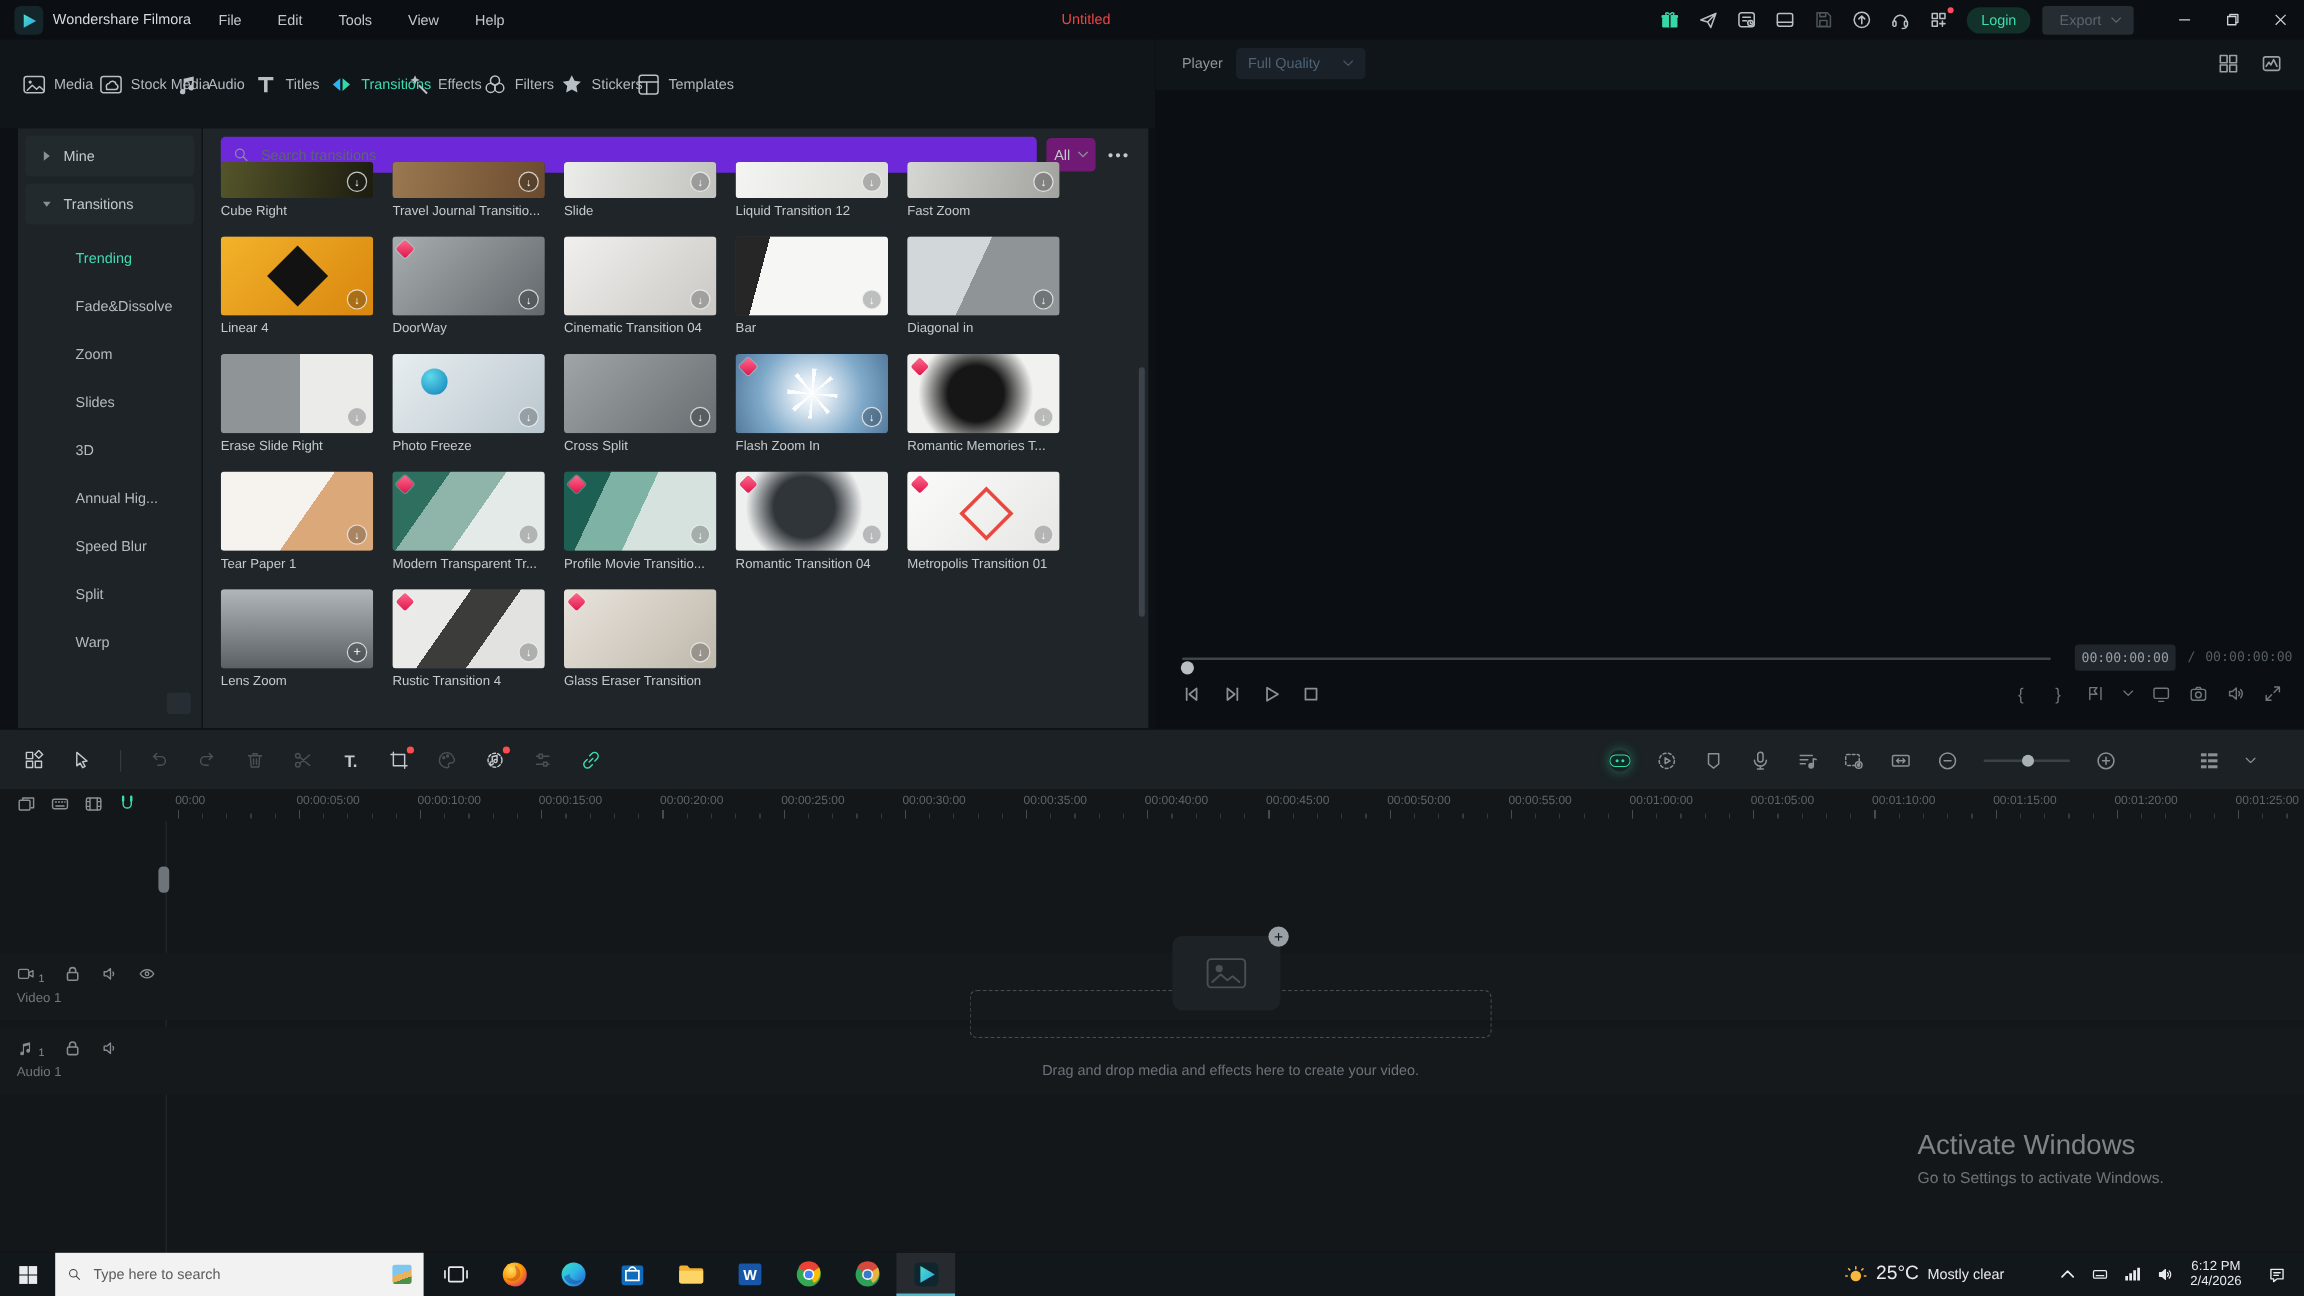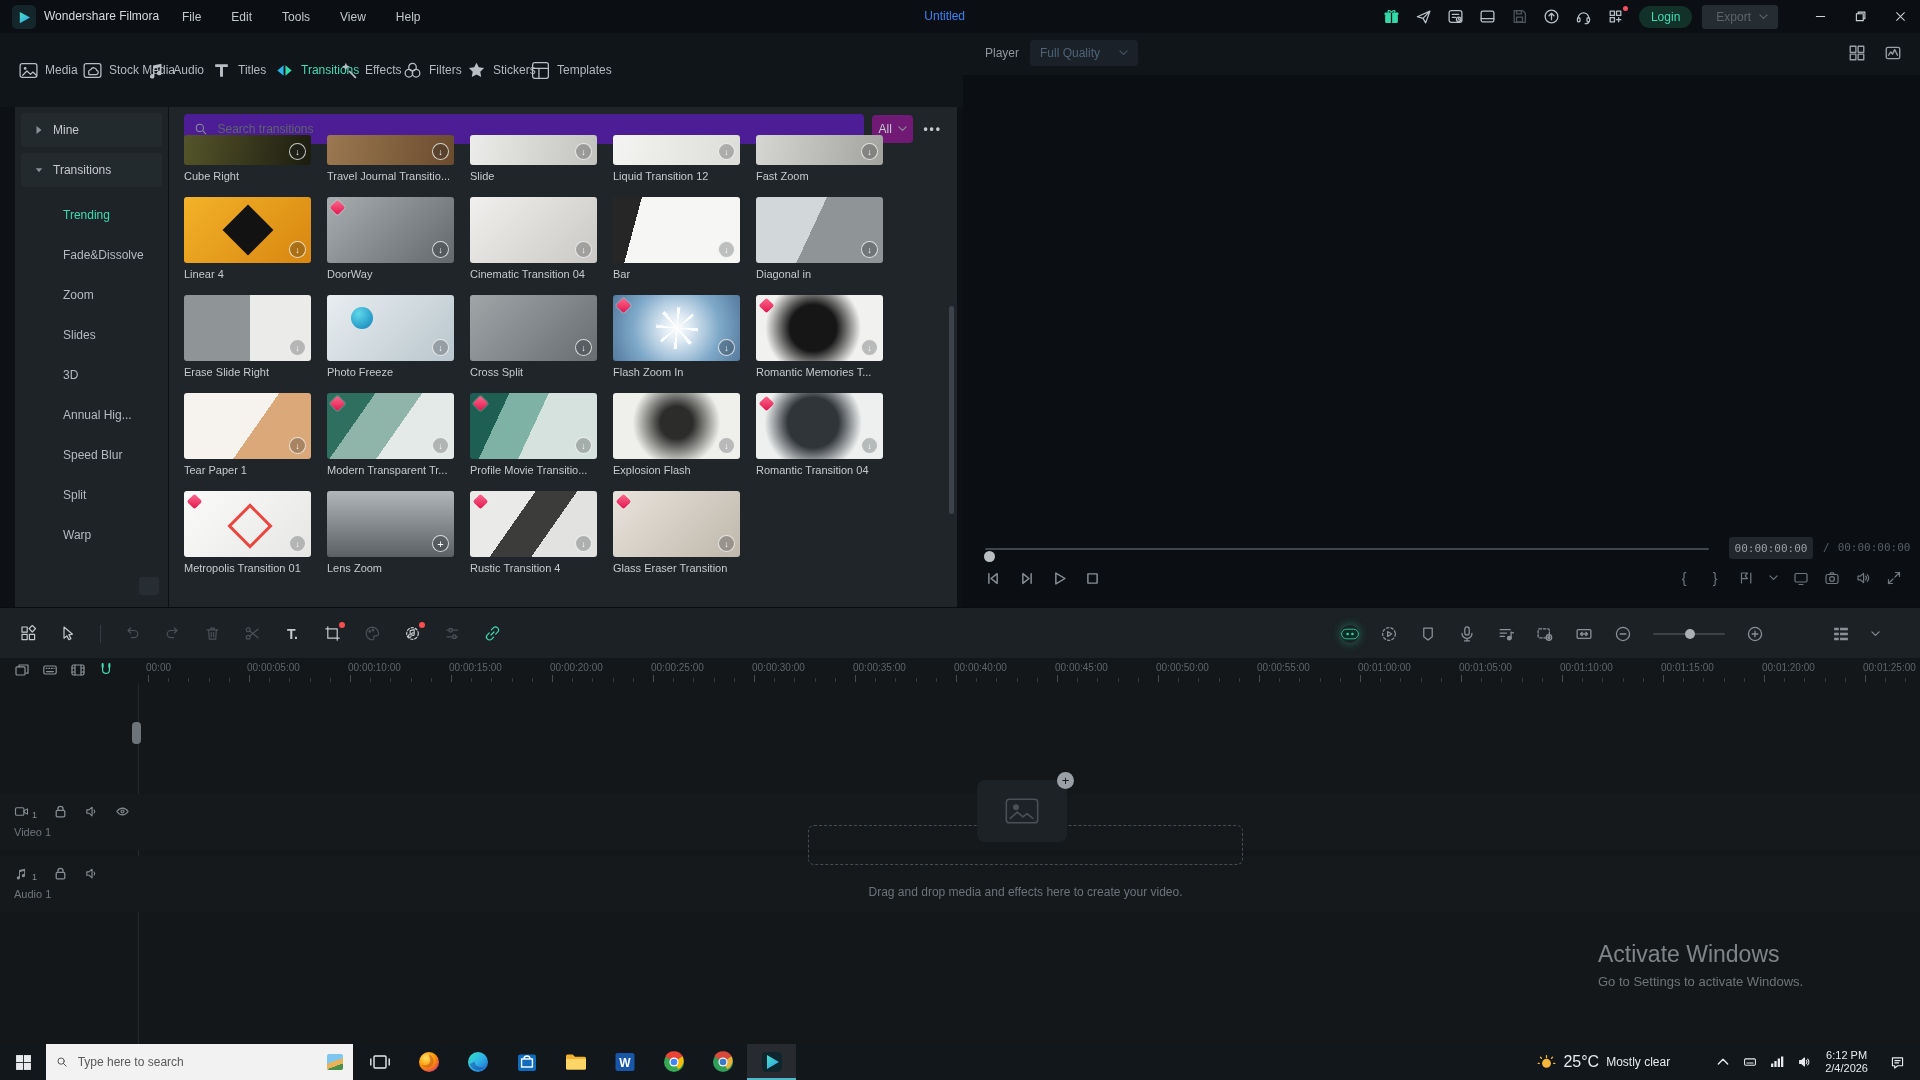--- a/index.html
+++ b/index.html
@@ -8,21 +8,21 @@
   .icon{display:inline-flex;align-items:center;justify-content:center;line-height:1;}
   .icon svg{display:block;}
 
   
   .titlebar{position:absolute;left:0;top:0;width:1920px;height:33px;background:#0b0f13;display:flex;align-items:center;}
   .logo{position:absolute;left:12px;top:5px;width:24px;height:24px;background:#15262b;border-radius:5px;display:flex;align-items:center;justify-content:center;}
   .logo svg{width:15px;height:15px;}
   .app-name{position:absolute;left:44px;top:9px;color:#d6dadd;font-size:12px;}
   .menus{position:absolute;left:182px;top:0;height:33px;display:flex;align-items:center;gap:30px;}
   .menu-item{color:#c3c8cc;font-size:12px;cursor:default;}
-  .proj-title{position:absolute;left:845px;top:9px;width:120px;text-align:right;color:#3b82f6;font-size:12px;}
+  .proj-title{position:absolute;left:845px;top:9px;width:120px;text-align:center;color:#ef4444;font-size:12px;}
   .tb-right{position:absolute;right:0;top:0;height:33px;display:flex;align-items:center;}
   .tb-icons{display:flex;align-items:center;gap:14px;margin-right:14px;}
   .tb-icon{width:18px;height:18px;color:#b9c0c5;position:relative;}
   .tb-icon svg{width:17px;height:17px;}
   .tb-icon[data-name="save-icon"]{color:#4d555b;}
   .tb-icon[data-name="apps-grid-icon"]::after{content:"";position:absolute;top:-2px;right:-3px;width:5px;height:5px;border-radius:50%;background:#ff4d61;}
   .login-btn{height:22px;padding:0 12px;border-radius:11px;background:#123229;color:#3fdbb1;display:flex;align-items:center;font-size:12px;margin-right:10px;}
   .export-btn{height:24px;padding:0 10px 0 14px;border-radius:3px;background:#262d32;color:#5c646b;display:flex;align-items:center;gap:8px;font-size:12px;margin-right:22px;}
   .win-ctl{display:flex;align-items:center;}
   .win-btn{width:40px;height:33px;display:flex;align-items:center;justify-content:center;color:#cfd4d8;font-size:13px;}
@@ -41,21 +41,21 @@
   .side-group{height:34px;display:flex;align-items:center;gap:10px;padding-left:14px;background:#232a2e;margin:6px 6px 0 6px;border-radius:4px;color:#c3c9cd;}
   .side-group .icon{width:8px;color:#8a9196;}
   .side-items{margin-top:8px;}
   .side-item{height:40px;display:flex;align-items:center;padding-left:48px;color:#b4bbc0;font-size:12px;white-space:nowrap;}
   .side-item.selected{color:#3fdbb1;}
   .collapse-btn{position:absolute;left:124px;top:470px;width:20px;height:18px;background:#272e33;border-radius:3px;color:#9aa1a6;display:flex;align-items:center;justify-content:center;}
 
   
   .panel{position:absolute;left:169px;top:107px;width:788px;height:500px;background:#1f2529;overflow:hidden;}
   .search-row{position:absolute;left:15px;top:7px;width:758px;height:30px;display:flex;align-items:center;}
-  .search-box{flex:0 0 660px;height:30px;background:#4c1d95;border-radius:4px;display:flex;align-items:center;padding:0 10px;gap:8px;}
+  .search-box{flex:0 0 660px;height:30px;background:#6d28d9;border-radius:4px;display:flex;align-items:center;padding:0 10px;gap:8px;}
   .search-box .icon{color:#8a9196;width:14px;}
   .search-box input{background:transparent;border:none;outline:none;color:#aeb5ba;font-size:12px;width:100%;font-family:inherit;}
   .search-box input::placeholder{color:#5d656c;}
   .filter-box{margin-left:8px;height:28px;width:54px;background:#701a75;border-radius:4px;display:flex;align-items:center;justify-content:center;gap:6px;color:#c3c9cd;}
   .filter-box .icon{width:9px;color:#8a9196;}
   .dots-btn{margin-left:10px;color:#c3c9cd;letter-spacing:2px;font-weight:bold;}
   .grid{position:absolute;left:15px;top:28px;display:grid;grid-template-columns:repeat(5,127px);column-gap:16px;row-gap:15px;}
   .cell{width:127px;}
   .thumb{position:relative;width:127px;height:66px;border-radius:3px;overflow:hidden;background:#30363a;}
   .thumb.clipped{height:30px;}
@@ -618,29 +618,20 @@
         <div class="cell" data-name="transition-item">
           <div class="thumb">
             <div class="thumb-art" style="background: linear-gradient(115deg, rgb(29, 95, 82) 0%, rgb(29, 95, 82) 25%, rgb(126, 178, 165) 25%, rgb(126, 178, 165) 50%, rgb(213, 226, 221) 50%);"></div>
             <span class="shape"></span>
             <span class="premium" data-name="premium-badge-icon"></span>
             <span class="act dl" data-name="download-icon"></span>
           </div>
           <div class="thumb-label" data-name="transition-name">Profile Movie Transitio...</div>
         </div>
 
-        <div class="cell" data-name="transition-item">
-          <div class="thumb">
-            <div class="thumb-art" style="background: radial-gradient(circle at 50% 45%, rgb(44, 44, 42) 0%, rgb(44, 44, 42) 22%, rgb(239, 239, 236) 60%);"></div>
-            <span class="shape"></span>
-
-            <span class="act dl" data-name="download-icon"></span>
-          </div>
-          <div class="thumb-label" data-name="transition-name">Explosion Flash</div>
-        </div>
 
         <div class="cell" data-name="transition-item">
           <div class="thumb">
             <div class="thumb-art" style="background: radial-gradient(circle at 45% 45%, rgb(48, 53, 58) 0%, rgb(48, 53, 58) 32%, rgb(238, 240, 240) 62%);"></div>
             <span class="shape"></span>
             <span class="premium" data-name="premium-badge-icon"></span>
             <span class="act dl" data-name="download-icon"></span>
           </div>
           <div class="thumb-label" data-name="transition-name">Romantic Transition 04</div>
         </div>

